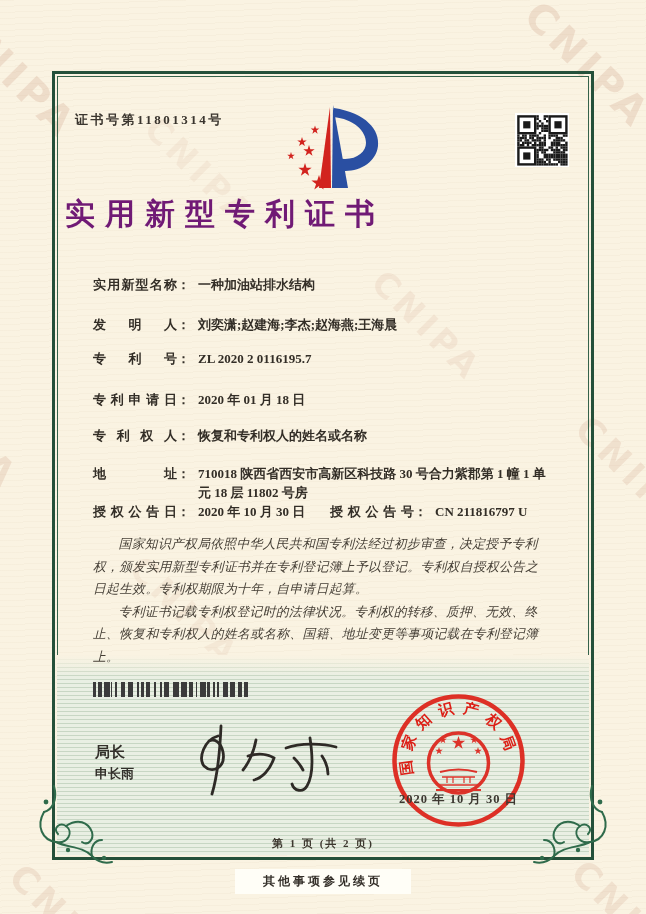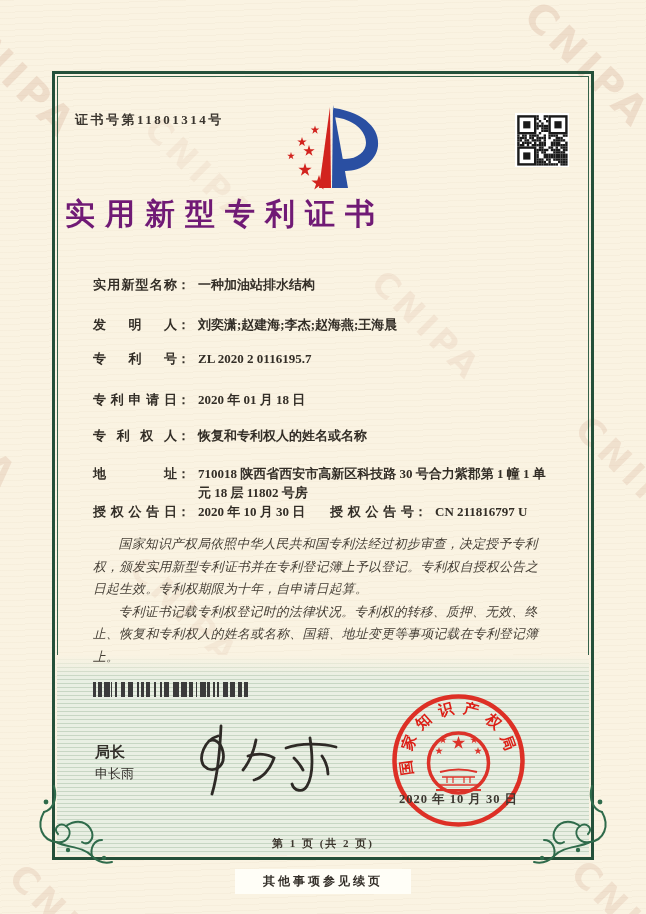--- a/index.html
+++ b/index.html
@@ -53,21 +53,21 @@
   .colon{flex:none;}
   .fvalue{margin-left:8px;}
   .grant-col2{position:absolute;left:237px;top:0;display:flex;}
   .paragraphs{
     position:absolute;left:38px;right:42px;top:459px;
     font-size:12.8px;font-style:italic;color:#453f36;line-height:1.76;letter-spacing:0.3px;
   }
   .paragraphs p{margin:0;text-indent:2em;}
   .barcode{position:absolute;left:38px;top:608px;}
   .director-title{position:absolute;left:40px;top:669px;font-family:"Liberation Sans","DejaVu Sans",sans-serif;font-size:15px;font-weight:bold;color:#33302b;}
-  .director-name{position:absolute;left:40px;top:691px;font-family:"Liberation Sans","DejaVu Sans",sans-serif;font-size:13px;font-weight:normal;color:#33302b;}
+  .director-name{position:absolute;left:40px;top:691px;font-family:"Liberation Sans","DejaVu Sans",sans-serif;font-size:13px;font-weight:bold;color:#33302b;}
   .signature{position:absolute;left:135px;top:648px;}
   .seal{position:absolute;left:335px;top:618px;width:137px;height:137px;}
   .seal-date{
     position:absolute;left:0;top:99px;width:137px;text-align:center;
     font-size:12.5px;font-weight:bold;color:#3d3831;letter-spacing:1px;
   }
   .page-num{
     position:absolute;left:0;right:0;top:762px;text-align:center;
     font-size:11px;letter-spacing:2px;color:#3d382f;font-weight:700;
   }

